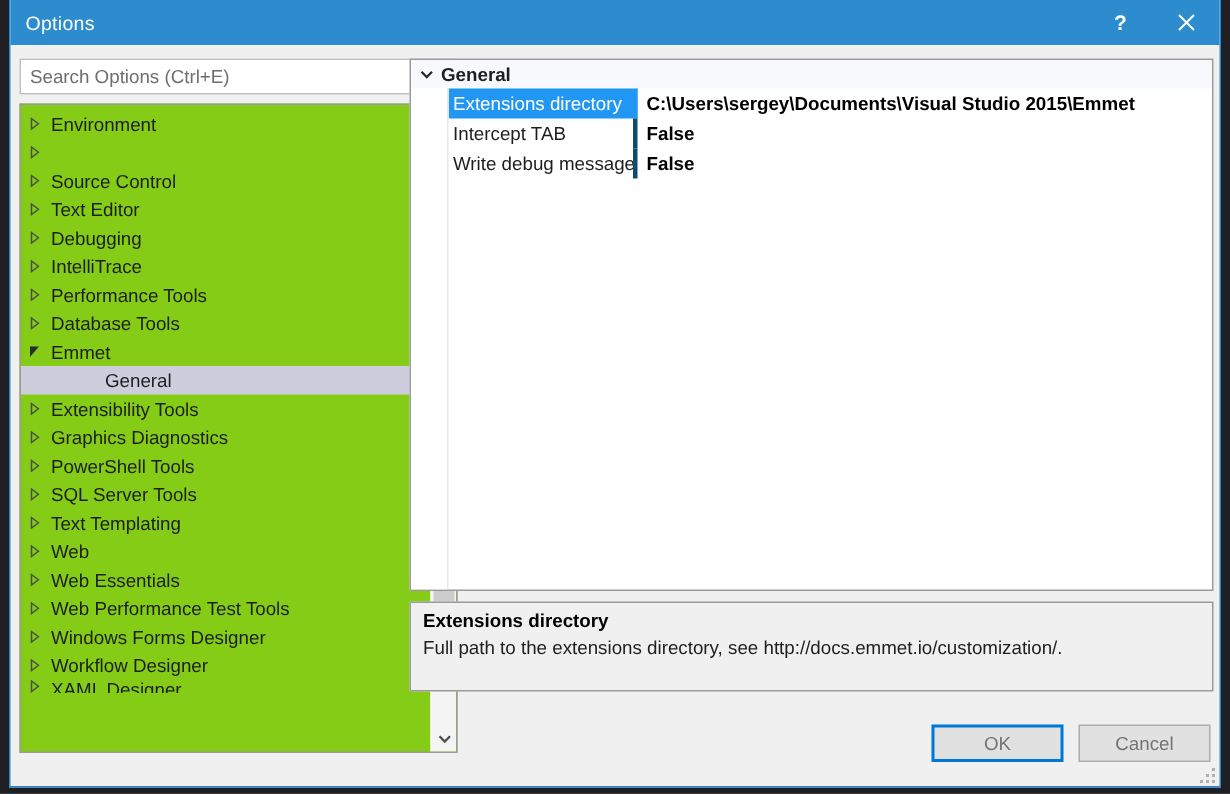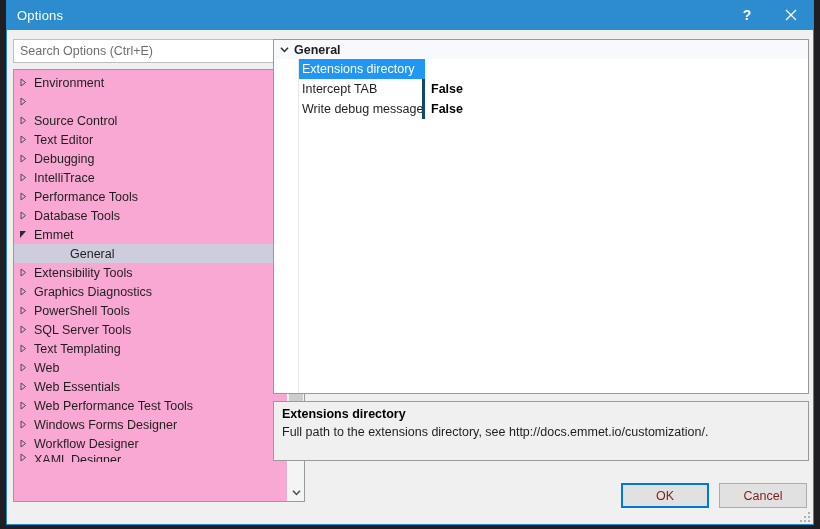--- a/index.html
+++ b/index.html
@@ -102,21 +102,21 @@
     right: 4px; top: 2px;
     width: 18px; height: 18px;
     display: flex; align-items: center; justify-content: center;
     cursor: default;
   }
 
   #tree-wrap {
     margin-top: 6px;
     flex: 1 1 auto;
     border: 1px solid #9a9a9a;
-    background: #f9a8d4;
+    background: #84cc16;
     position: relative;
     overflow: hidden;
     display: flex;
   }
   #tree {
     flex: 1 1 auto;
     overflow: hidden;
     padding-top: 3px;
   }
   .tree-item {
@@ -267,21 +267,21 @@
     position: relative;
   }
   .dlg-btn {
     position: absolute;
     top: 12px;
     height: 25px;
     width: 88px;
     background: #e1e1e1;
     font-family: "Liberation Sans", sans-serif;
     font-size: 12.5px;
-    color: #7f1d1d;
+    color: #737373;
     display: flex; align-items: center; justify-content: center;
     cursor: default;
     border: 1px solid #adadad;
   }
   #ok-button {
     right: 104px;
     border: 2px solid #0078d7;
     background: #e1e1e1;
   }
   #cancel-button {
@@ -528,20 +528,21 @@
           <span class="chev">
             <svg width="9" height="7" viewBox="0 0 9 7">
               <path d="M1 1.8 L4.5 5.4 L8 1.8" stroke="#2b2b2b" stroke-width="1.5" fill="none"></path>
             </svg>
           </span>
           <span>General</span>
         </div>
         <div id="prop-rows">
             <div class="prop-row selected">
               <span class="pname">Extensions directory</span>
+              <span class="pval">C:\Users\sergey\Documents\Visual Studio 2015\Emmet</span>
             </div>
             <div class="prop-row">
               <span class="pname">Intercept TAB</span>
               <span class="pval">False</span>
             </div>
             <div class="prop-row">
               <span class="pname">Write debug messages</span>
               <span class="pval">False</span>
             </div>
           </div>

